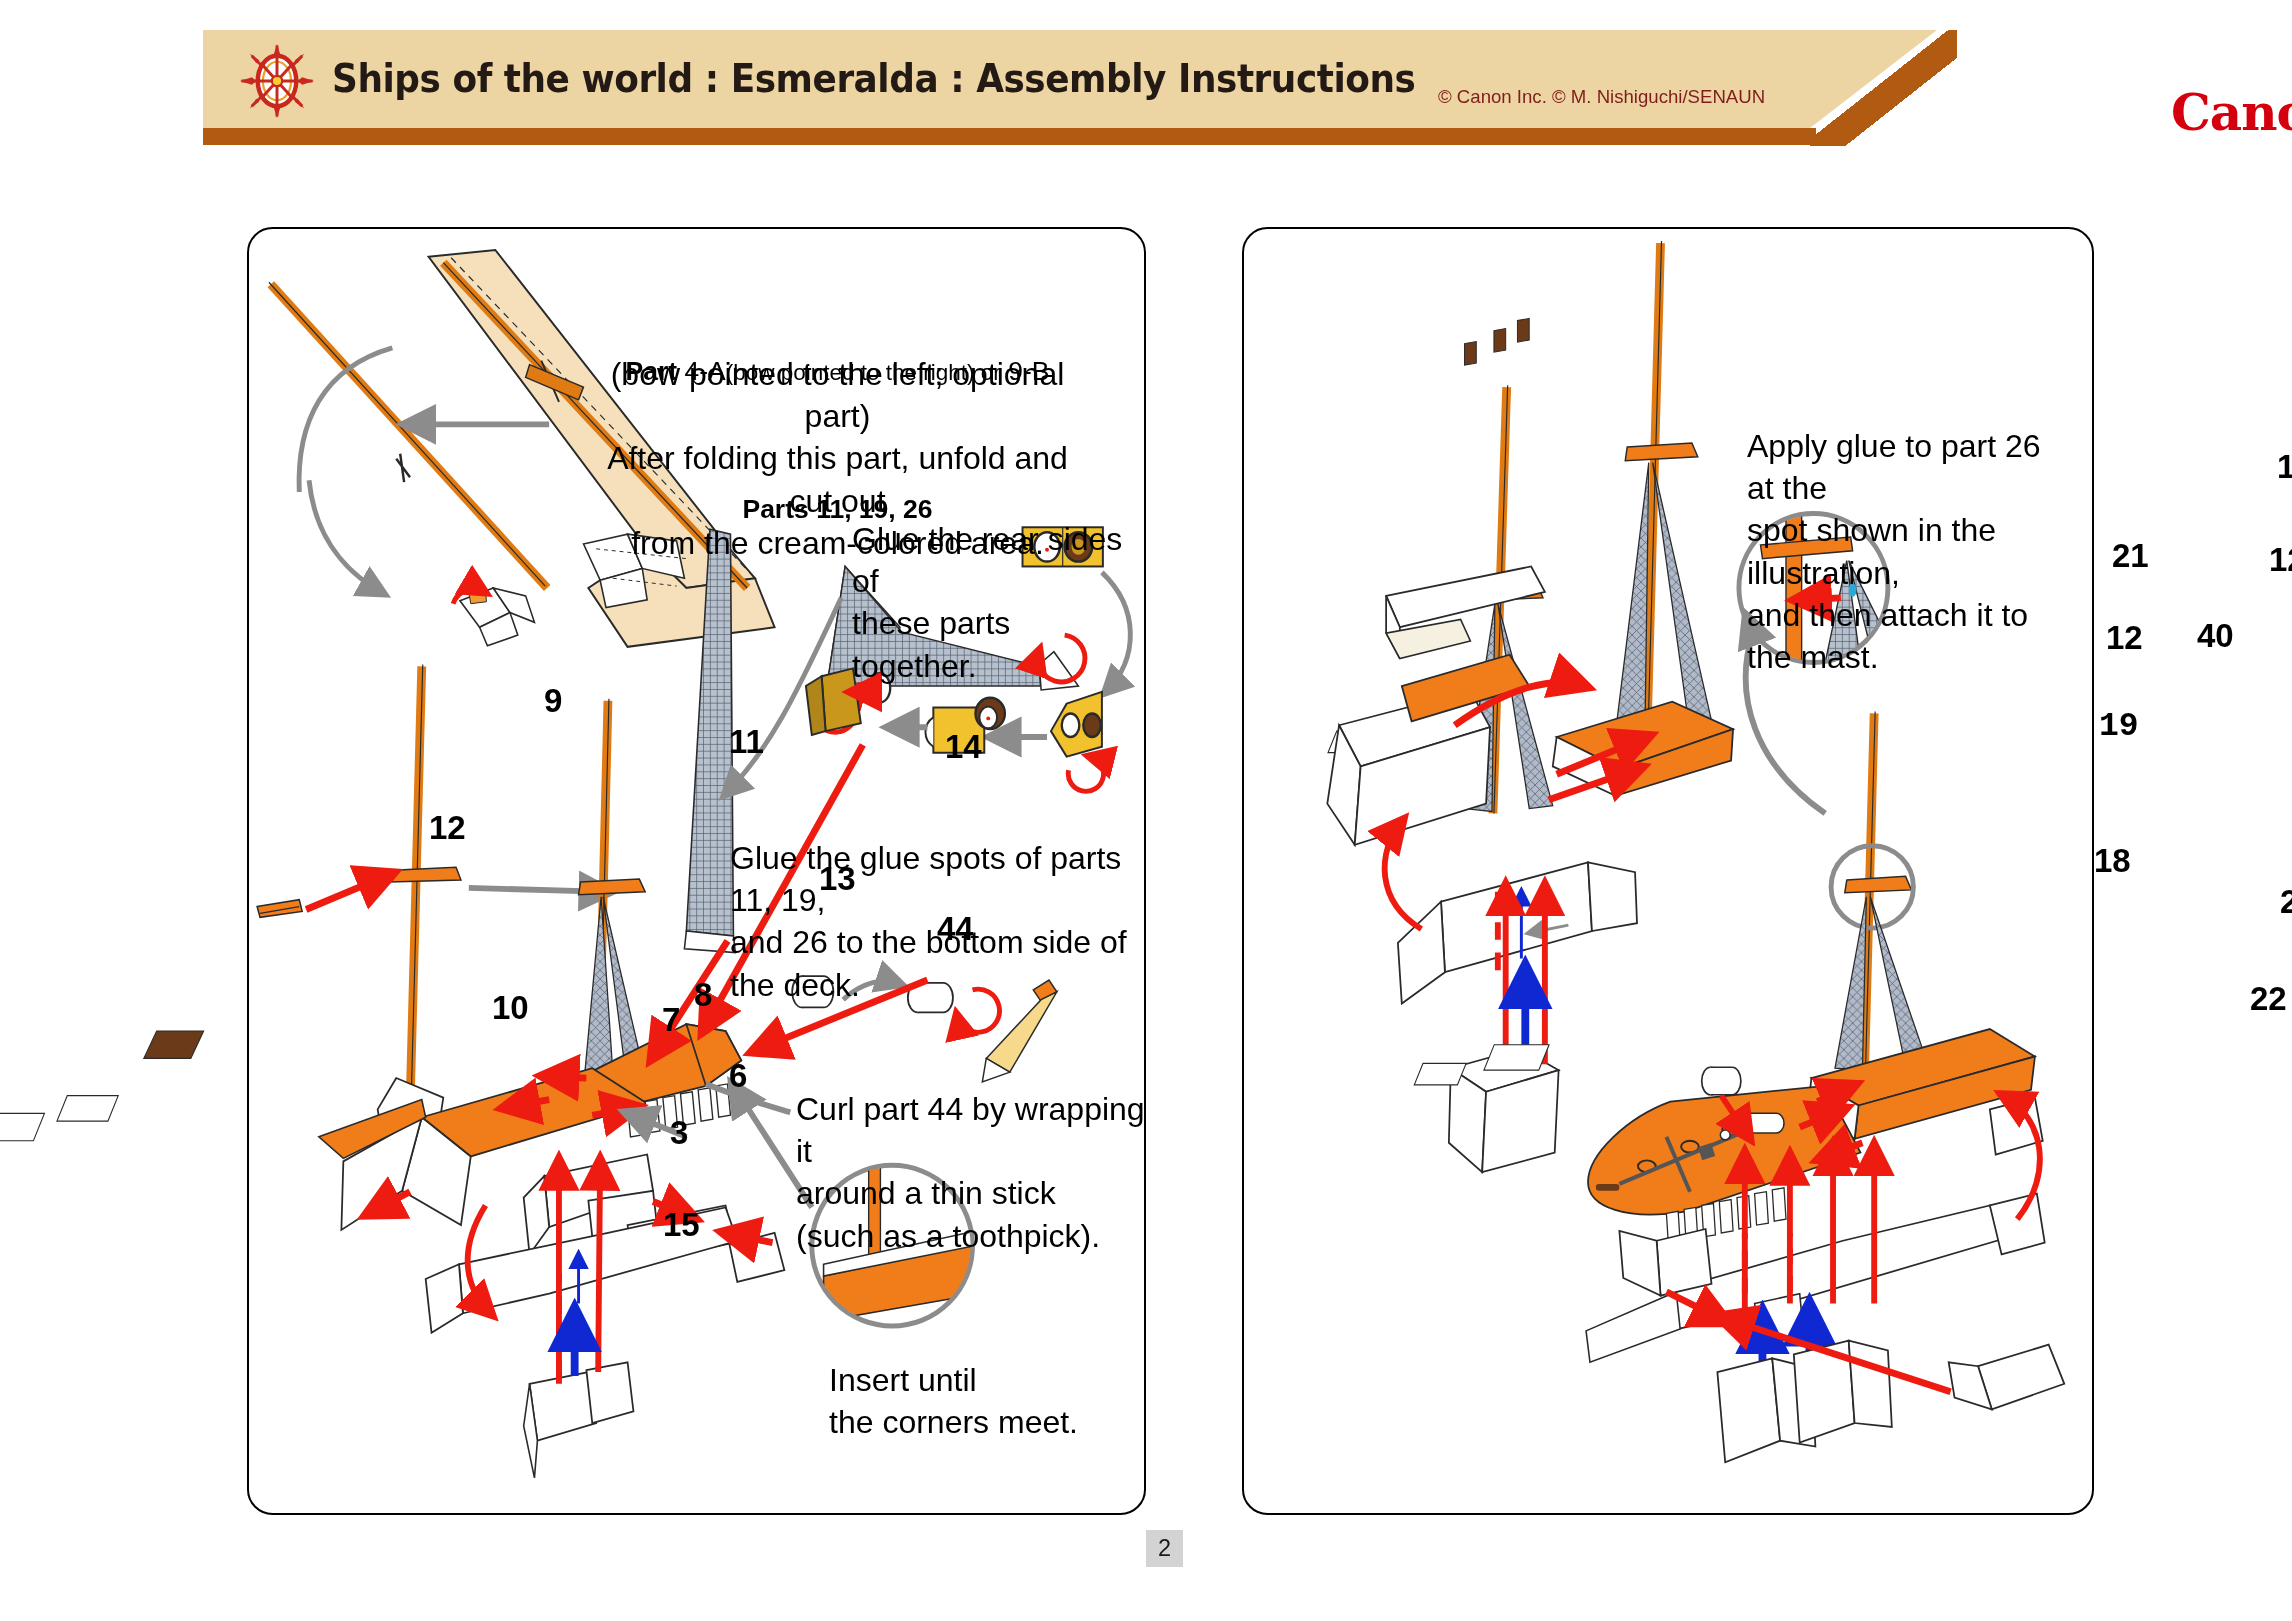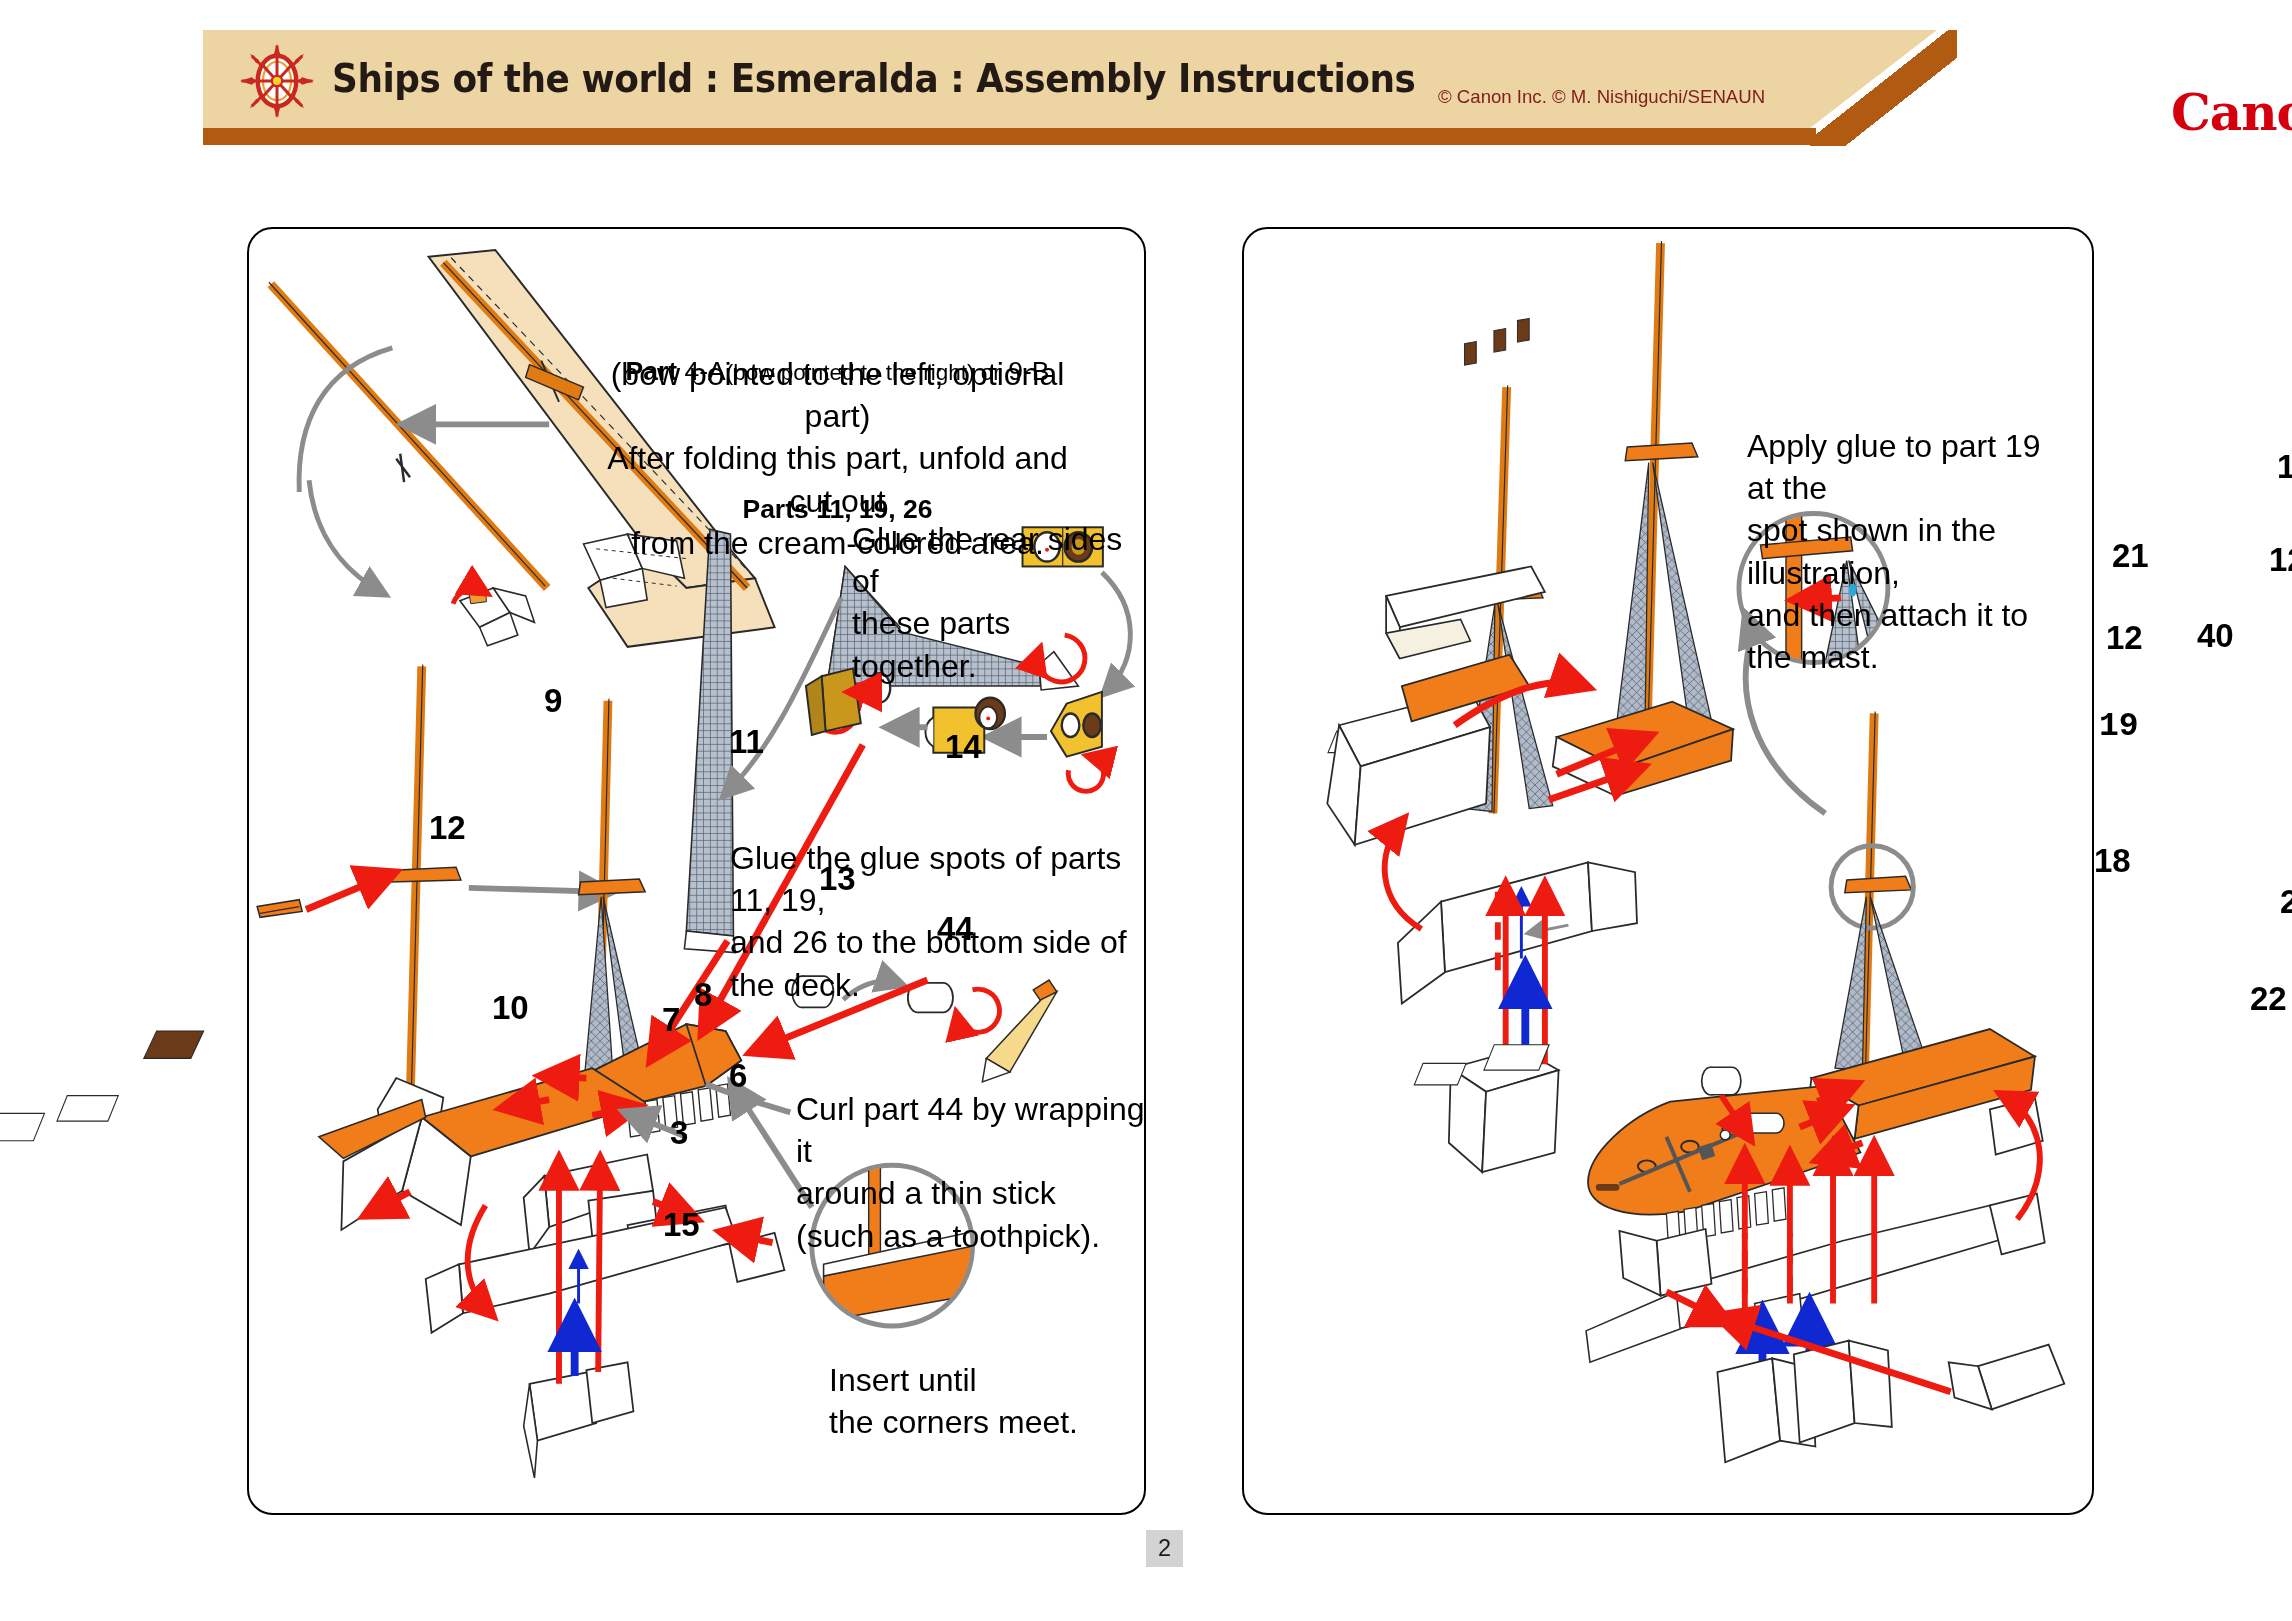--- a/index.html
+++ b/index.html
@@ -591,21 +591,21 @@
 <div class="txt txt-l mid" style="left:730px; top:837px; width:421px;">Glue the glue spots of parts 11, 19,
 and 26 to the bottom side of the deck.</div>
 
 <div class="txt txt-l mid" style="left:796px; top:1088px; width:353px;">Curl part 44 by wrapping it
 around a thin stick
           (such as a toothpick).</div>
 
 <div class="txt txt-l mid" style="left:829px; top:1359px; width:294px;">Insert until
 the corners meet.</div>
 
-<div class="txt txt-l mid" style="left:1747px; top:425px; width:323px;">Apply glue to part 19 at the
+<div class="txt txt-l mid" style="left:1747px; top:425px; width:323px;">Apply glue to part 26 at the
 spot shown in the illustration,
 and then attach it to the mast.</div>
 
 <div id="labels-left">
     <div class="num" style="left: 544px; top: 684px;">9</div>
     <div class="num" style="left: 429px; top: 811px;">12</div>
     <div class="num" style="left: 729px; top: 725px;">11</div>
     <div class="num" style="left: 945px; top: 730px;">14</div>
     <div class="num" style="left: 819px; top: 862px;">13</div>
     <div class="num" style="left: 937px; top: 912px;">44</div>

